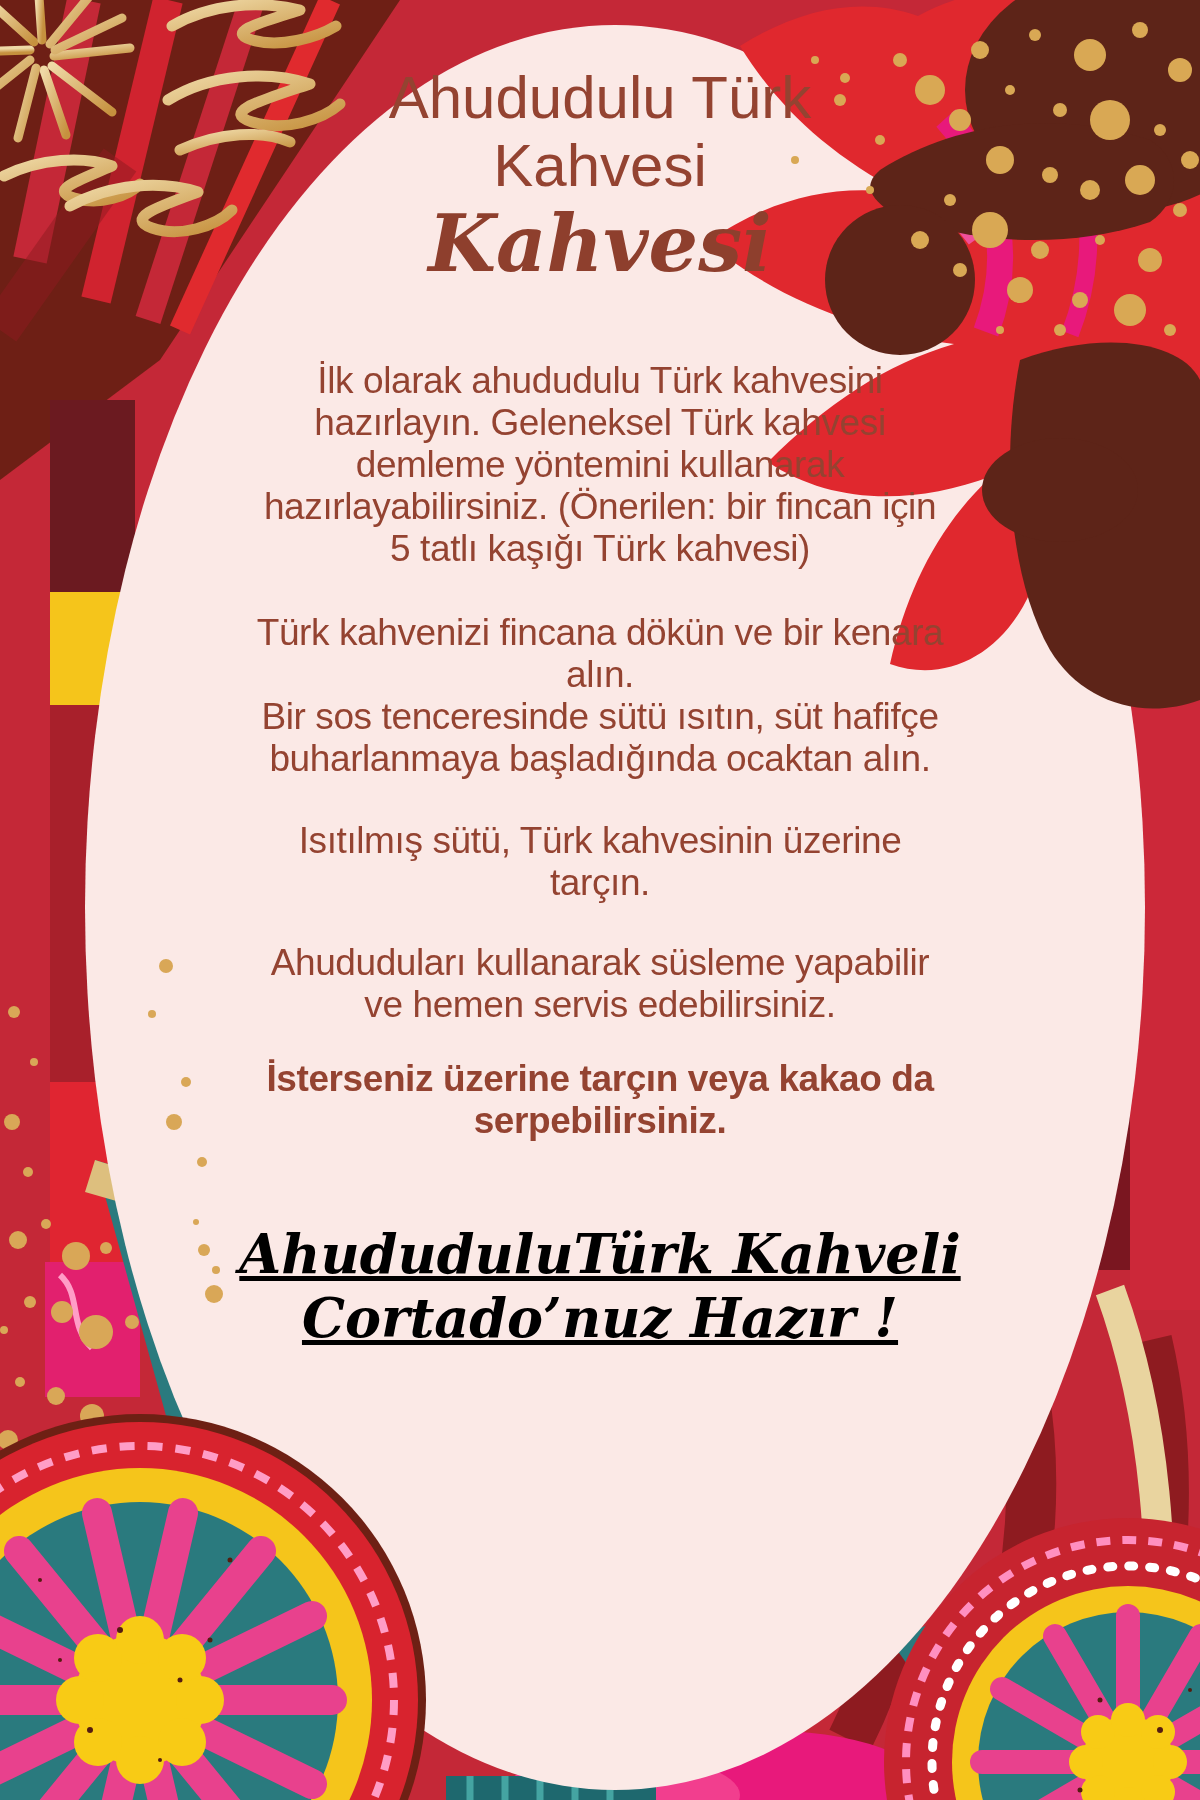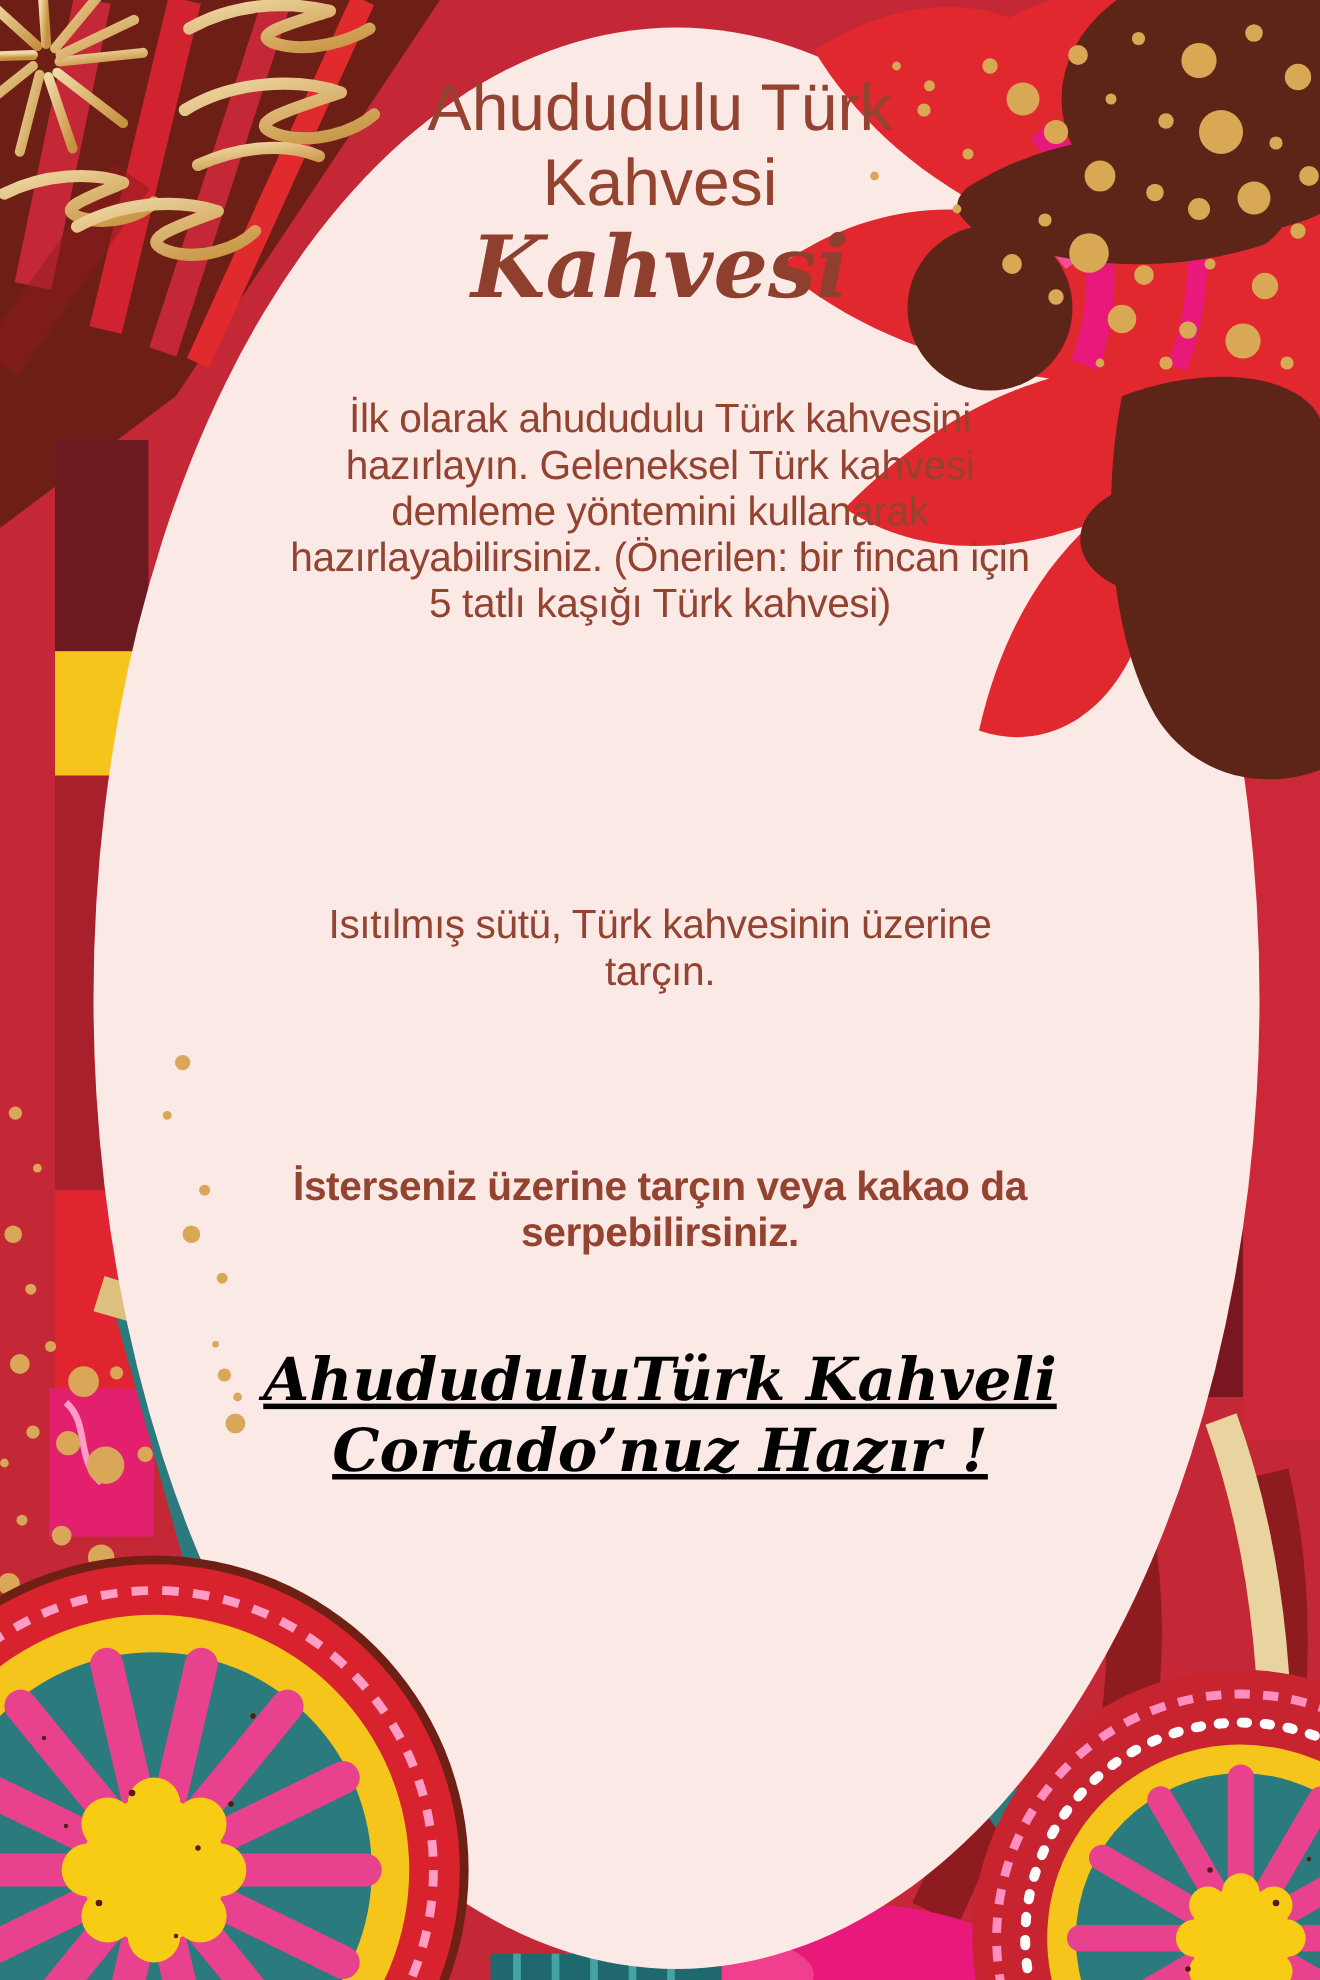--- a/index.html
+++ b/index.html
@@ -299,20 +299,26 @@
 
   <div class="text-layer">
     <h1 class="title">Ahududulu Türk
 Kahvesi</h1>
     <div class="subtitle">Kahvesi</div>
     <p class="step s1">İlk olarak ahududulu Türk kahvesini
 hazırlayın. Geleneksel Türk kahvesi
 demleme yöntemini kullanarak
 hazırlayabilirsiniz. (Önerilen: bir fincan için
 5 tatlı kaşığı Türk kahvesi)</p>
+    <p class="step s2">Türk kahvenizi fincana dökün ve bir kenara
+alın.
+Bir sos tenceresinde sütü ısıtın, süt hafifçe
+buharlanmaya başladığında ocaktan alın.</p>
     <p class="step s3">Isıtılmış sütü, Türk kahvesinin üzerine
 tarçın.</p>
+    <p class="step s4">Ahududuları kullanarak süsleme yapabilir
+ve hemen servis edebilirsiniz.</p>
     <p class="step s5">İsterseniz üzerine tarçın veya kakao da
 serpebilirsiniz.</p>
     <div class="footer">AhududuluTürk Kahveli
 Cortado’nuz Hazır !</div>
   </div>
 </div>
 
 </body></html>

